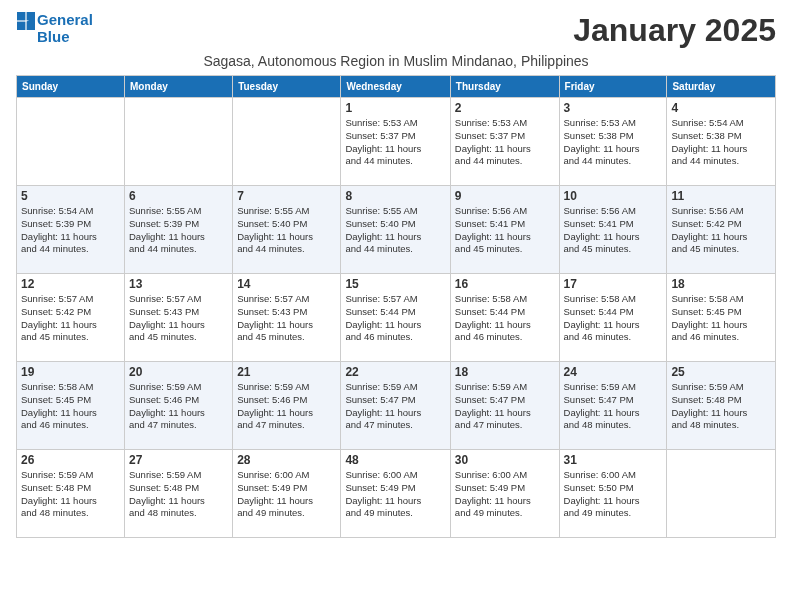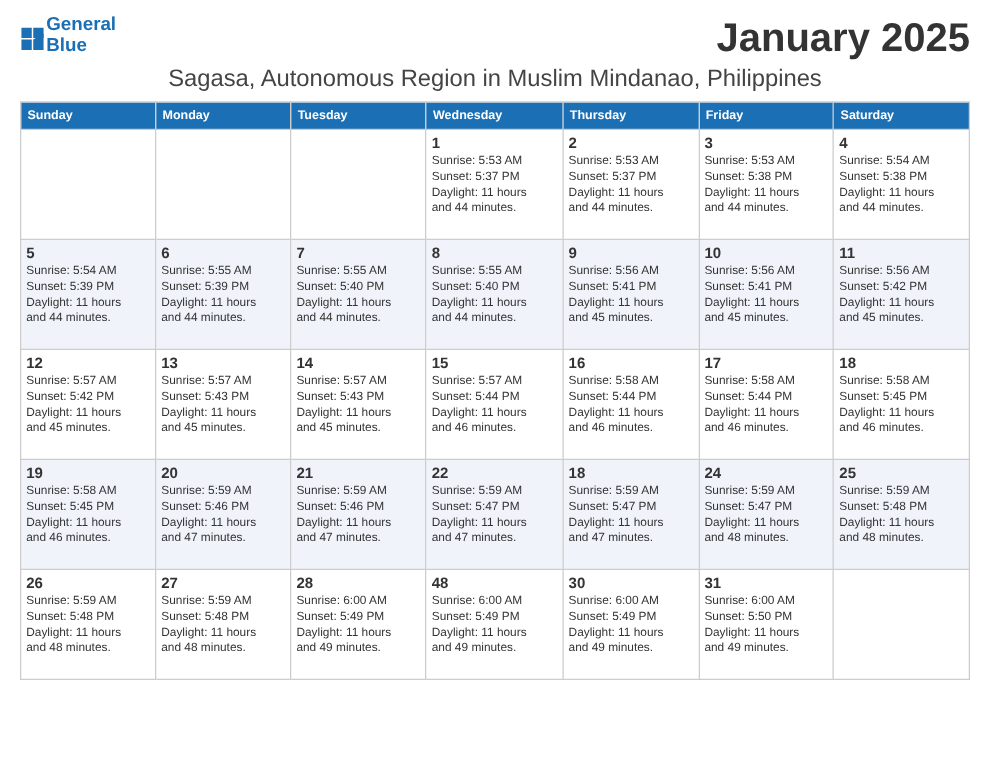--- a/index.html
+++ b/index.html
@@ -17,21 +17,21 @@
       padding: 12px 16px 10px 16px;
     }
     .header {
       display: flex;
       align-items: flex-start;
       justify-content: space-between;
       margin-bottom: 4px;
     }
     .logo {
       display: flex;
-      align-items: flex-end;
+      align-items: flex-start;
       gap: 2px;
     }
     .logo-text {
       font-size: 15px;
       font-weight: bold;
       color: #333;
       line-height: 1.1;
     }
     .logo-text span {
       color: #1a6fb5;
@@ -42,21 +42,21 @@
       margin-left: 1px;
     }
     .month-title {
       font-size: 32px;
       font-weight: bold;
       color: #333;
       text-align: right;
     }
     .subtitle {
       text-align: center;
-      font-size: 19px;
+      font-size: 14px;
       color: #444;
       margin-bottom: 6px;
     }
     .calendar {
       width: 100%;
       border-collapse: collapse;
       font-size: 10px;
     }
     .calendar thead tr th {
       background-color: #1a6fb5;

